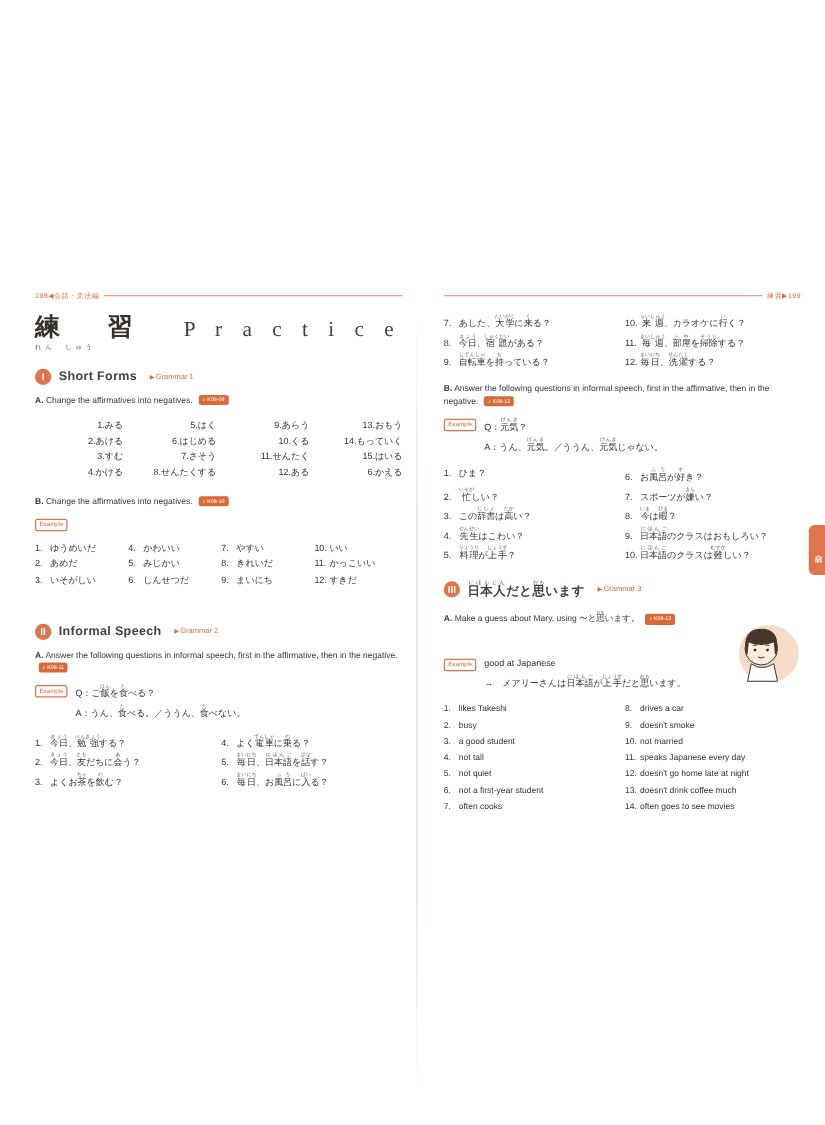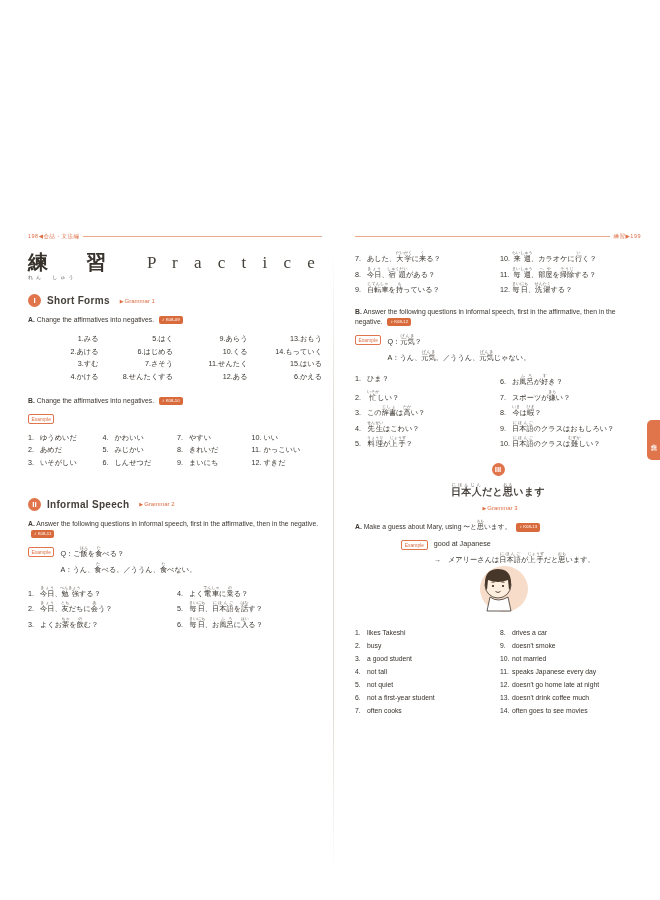--- a/index.html
+++ b/index.html
@@ -56,25 +56,25 @@
   .rows3{grid-template-rows:repeat(3,auto);}
   .rows4{grid-template-rows:repeat(4,auto);text-align:right;}
   .rows5{grid-template-rows:repeat(5,auto);}
   .rows7{grid-template-rows:repeat(7,auto);}
   .li{line-height:1.75;white-space:nowrap;}
   .li .num{display:inline-block;min-width:12px;}
   .li ruby rt{font-size:4px;color:#5a544d;}
   .grid-en{font-size:6.8px;}
   .grid-en .li{line-height:1.9;}
   .mt-lg{margin-top:28px;align-items:center;}
-  .mt-md{margin-top:12px;flex-direction:column;}
+  .mt-md{margin-top:12px;}
   .mt-sm{margin-top:10px;}
 
   
-  .ex-illus-row{display:flex;align-items:center;flex-direction:column;}
+  .ex-illus-row{display:flex;align-items:flex-end;}
   .ex-illus-row .example{flex:1;}
   .illus{flex:none;margin-left:2px;margin-top:-6px;}
 
   
   .side-tab{position:absolute;right:0;top:420px;width:13px;height:40px;background:#e0744a;
             border-radius:5px 0 0 5px;display:flex;align-items:center;justify-content:center;}
   .side-tab span{writing-mode:vertical-rl;color:#ffffff;font-size:6px;letter-spacing:1px;}
 </style>
 </head>
 <body>

